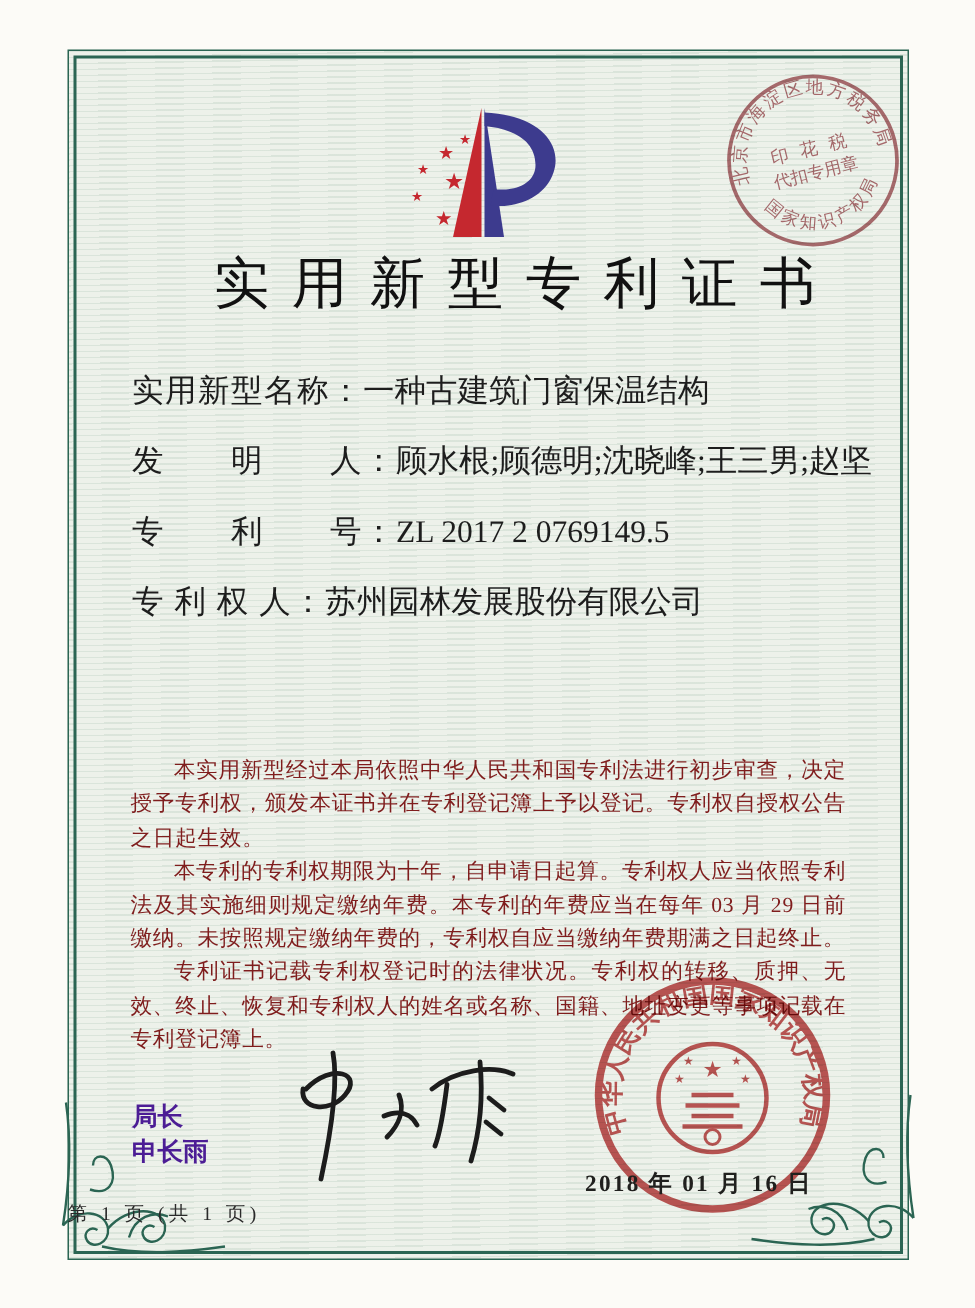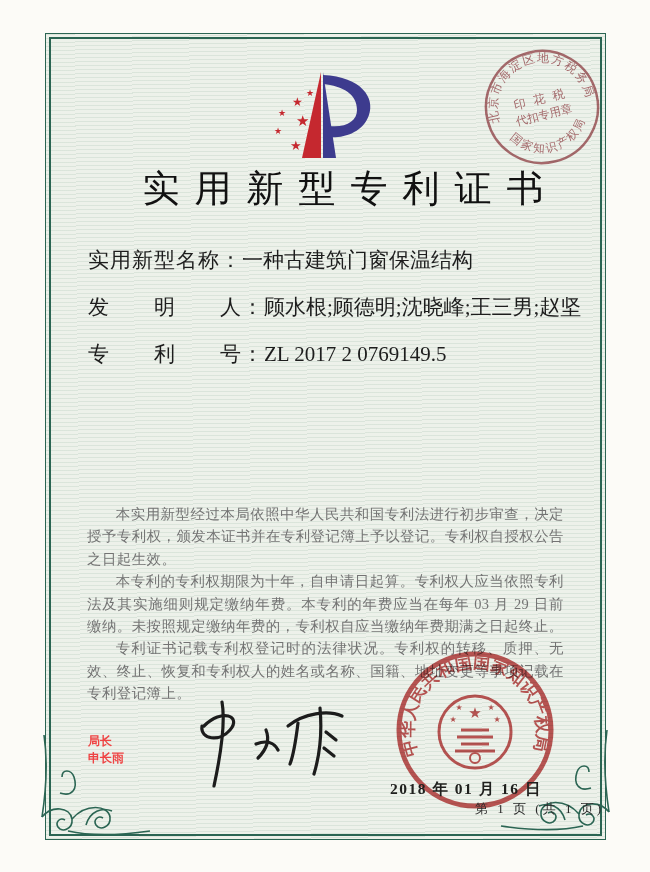--- a/index.html
+++ b/index.html
@@ -13,30 +13,30 @@
   .frame::before{content:"";position:absolute;inset:3px;border:2px solid #2b6553;pointer-events:none;}
   .cert-no{position:absolute;left:76px;top:68px;font-size:15px;letter-spacing:4px;}
   .logo{position:absolute;left:256px;top:68px;}
   .tax-stamp{position:absolute;left:477px;top:42px;transform:rotate(-14deg);mix-blend-mode:multiply;opacity:.85;}
   .title{position:absolute;left:45px;top:164px;width:611px;text-align:center;
          font-size:37px;font-weight:normal;letter-spacing:15px;color:#111;}
   .fields{position:absolute;left:88px;top:246px;width:478px;font-size:21px;}
   .field-row{height:47px;white-space:nowrap;}
   .field-row .lbl{letter-spacing:1px;}
   .body-text{position:absolute;left:87px;top:503px;width:477px;font-size:14.4px;
-             line-height:22.4px;text-align:justify;color:#737373;font-family:Liberation Serif, serif;}
+             line-height:22.4px;text-align:justify;color:#7f1d1d;font-family:Liberation Serif, serif;}
   .body-text p{margin:0;text-indent:2em;letter-spacing:.5px;}
   .sig-block{position:absolute;left:88px;top:733px;font-family:"Liberation Sans","DejaVu Sans",sans-serif;
-             font-weight:bold;font-size:12px;color:#ef4444;}
+             font-weight:bold;font-size:17px;color:#4c1d95;}
   .sig-block .sig-name{}
   .sig-script{position:absolute;left:170px;top:696px;}
   .gov-seal{position:absolute;left:383px;top:650px;mix-blend-mode:multiply;opacity:.92;}
   .seal-date{position:absolute;left:390px;top:779px;font-size:15.5px;font-weight:bold;
              letter-spacing:1.5px;color:#20201e;z-index:5;}
-  .footer{position:absolute;left:45px;top:800px;width:559px;text-align:right;
+  .footer{position:absolute;left:45px;top:800px;width:559px;text-align:left;
           font-size:13px;letter-spacing:3px;color:#2a2a2a;}
   .flourish{position:absolute;}
   .flourish.left{left:38px;top:733px;}
   .flourish.right{left:498px;top:728px;transform:scaleX(-1);}
   svg text{font-family:"DejaVu Sans",sans-serif;}
 </style>
 </head>
 <body>
 
 <div class="page">
@@ -72,20 +72,23 @@
 
   <div class="fields">
     <div class="field-row">
       <span class="lbl">实用新型名称：</span><span>一种古建筑门窗保温结构</span>
     </div>
     <div class="field-row">
       <span class="lbl">发　　明　　人：</span><span>顾水根;顾德明;沈晓峰;王三男;赵坚</span>
     </div>
     <div class="field-row">
       <span class="lbl">专　　利　　号：</span><span>ZL 2017 2 0769149.5</span>
+    </div>
+    <div class="field-row">
+      <span class="lbl">专 利 权 人：</span><span>苏州园林发展股份有限公司</span>
     </div>
   </div>
 
   <div class="body-text">
     <p>本实用新型经过本局依照中华人民共和国专利法进行初步审查，决定授予专利权，颁发本证书并在专利登记簿上予以登记。专利权自授权公告之日起生效。</p>
     <p>本专利的专利权期限为十年，自申请日起算。专利权人应当依照专利法及其实施细则规定缴纳年费。本专利的年费应当在每年 03 月 29 日前缴纳。未按照规定缴纳年费的，专利权自应当缴纳年费期满之日起终止。</p>
     <p>专利证书记载专利权登记时的法律状况。专利权的转移、质押、无效、终止、恢复和专利权人的姓名或名称、国籍、地址变更等事项记载在专利登记簿上。</p>
   </div>
 
   <div class="sig-block">

